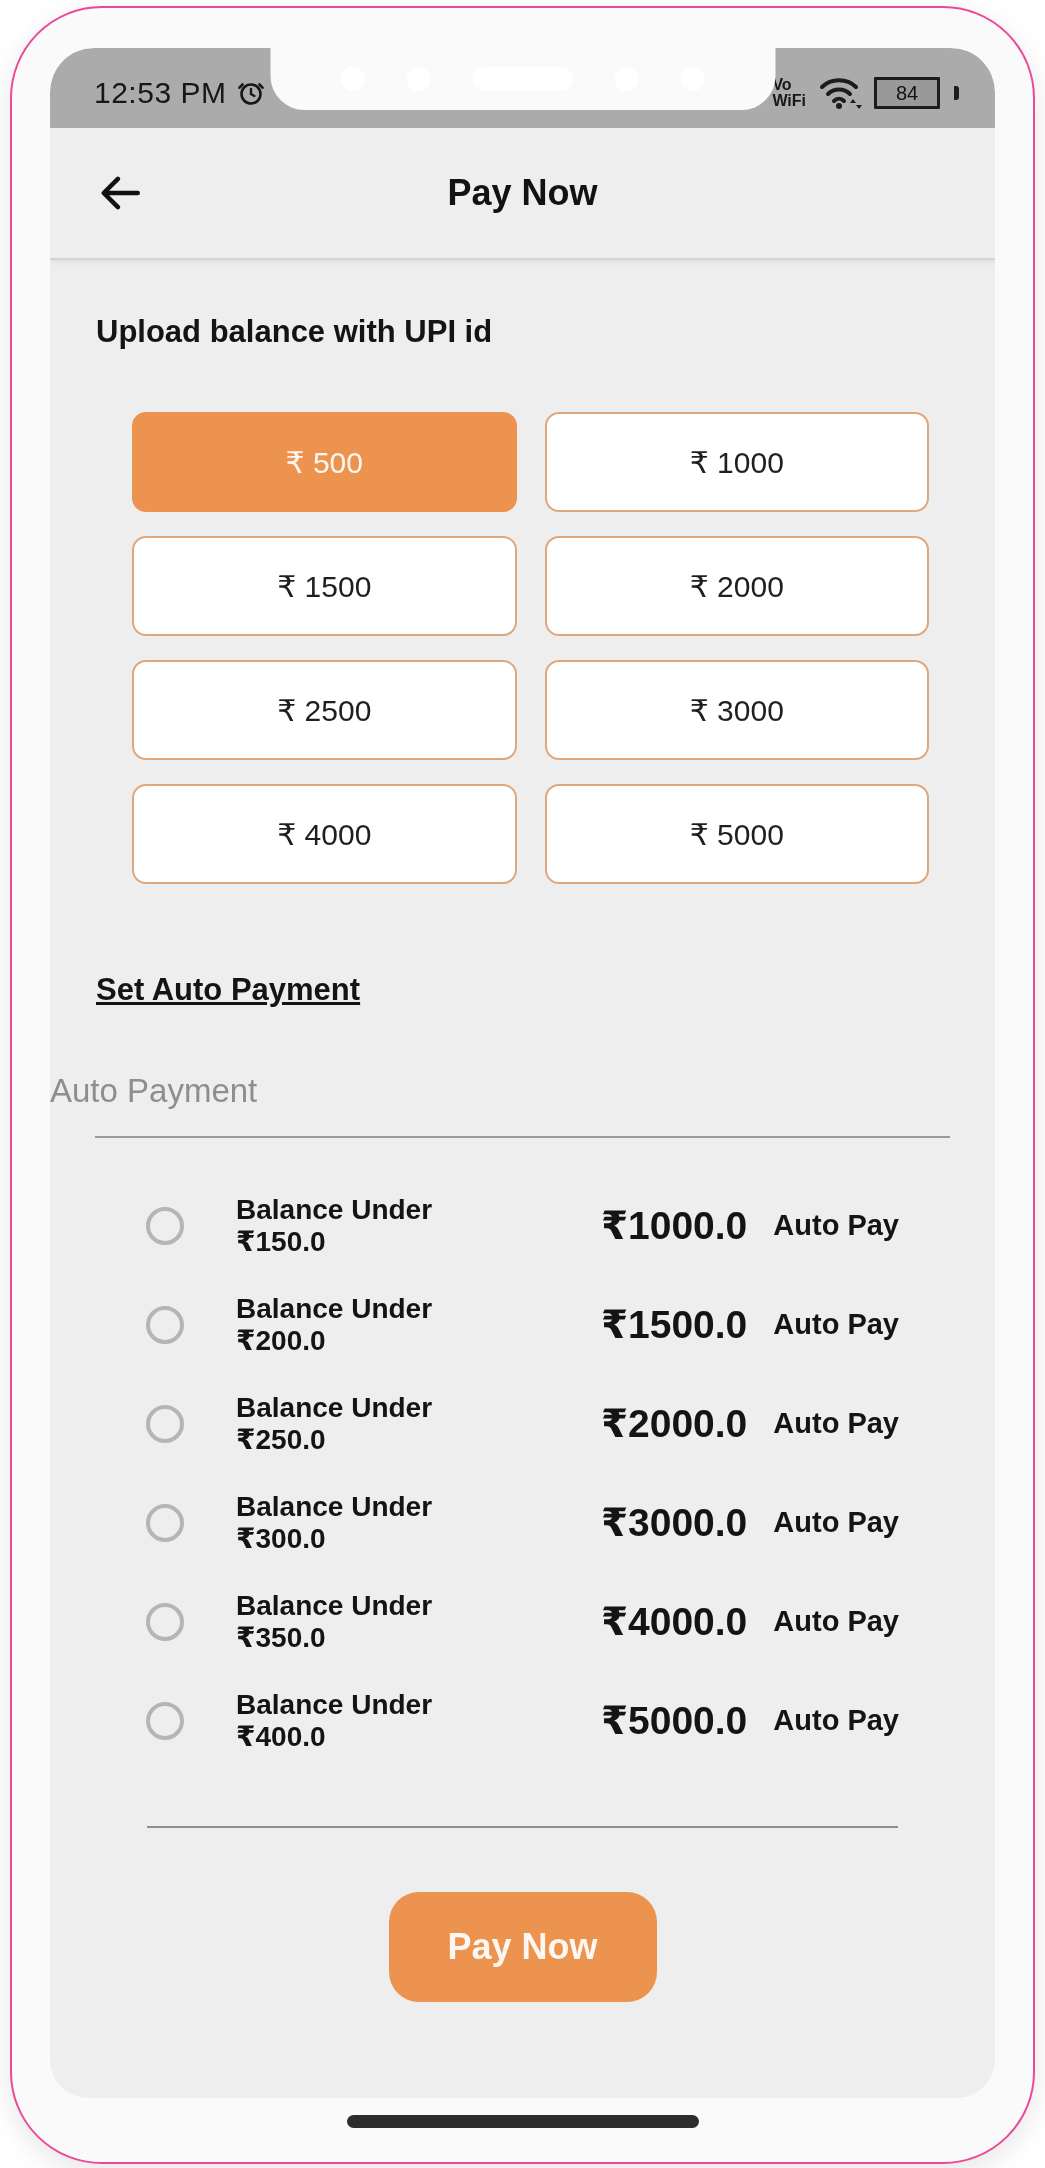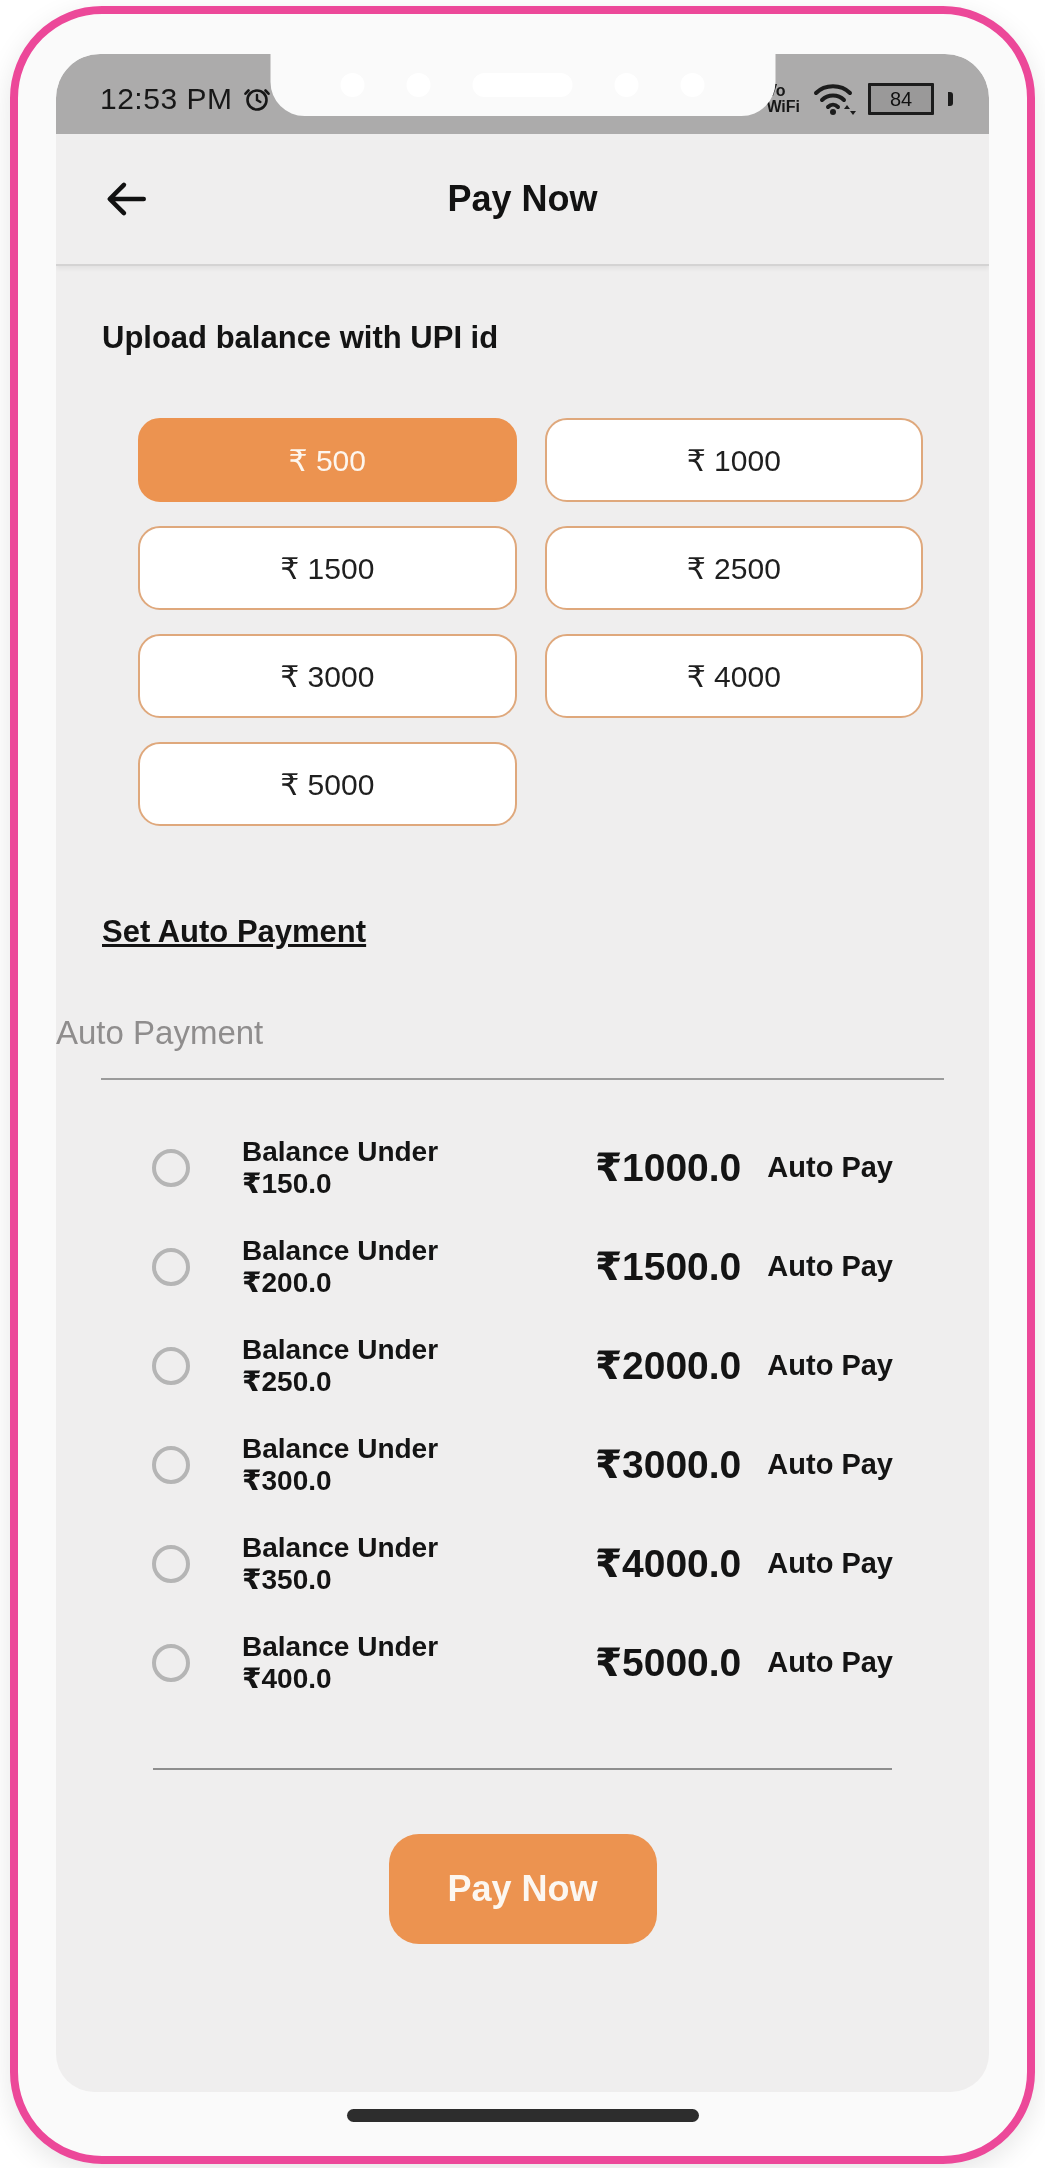--- a/index.html
+++ b/index.html
@@ -9,21 +9,21 @@
     background: #ffffff;
     font-family: "Liberation Sans", "DejaVu Sans", sans-serif;
     overflow: hidden;
   }
 
   
   .phone {
     position: absolute;
     left: 10px; right: 10px; top: 6px; bottom: 4px;
     background: #FAFAFA;
-    border: 8px solid #ec4899;
+    border: 2px solid #ec4899;
     border-radius: 92px;
     box-shadow: 0 8px 28px rgba(0,0,0,0.10);
   }
   .screen {
     position: absolute;
     left: 38px; right: 38px; top: 40px; bottom: 64px;
     background: #EFEEEE;
     border-radius: 44px 44px 38px 38px;
     overflow: hidden;
   }
@@ -95,22 +95,22 @@
     font-size: 31px; font-weight: 700; color: #141414;
   }
   .amount-grid {
     margin: 62px 66px 0 82px;
     display: grid;
     grid-template-columns: 1fr 1fr;
     column-gap: 28px;
     row-gap: 24px;
   }
   .amount-btn {
-    height: 84px;
-    border-radius: 22px;
+    height: 100px;
+    border-radius: 14px;
     background: #FFFFFF;
     border: 2px solid #DFA87C;
     font-family: "Liberation Sans", "DejaVu Sans", sans-serif;
     font-size: 30px; font-weight: 500; color: #1F1F1F;
     display: flex; align-items: center; justify-content: center;
     cursor: pointer;
   }
   .amount-btn.selected {
     background: #EC9350;
     border-color: #EC9350;
@@ -243,20 +243,21 @@
       </button>
       <div class="header-title">Pay Now</div>
     </div>
 
     <div class="section-heading">Upload balance with UPI id</div>
 
     <div class="amount-grid">
       <button class="amount-btn selected">₹ 500</button>
       <button class="amount-btn">₹ 1000</button>
       <button class="amount-btn">₹ 1500</button>
+      <button class="amount-btn">₹ 2000</button>
       <button class="amount-btn">₹ 2500</button>
       <button class="amount-btn">₹ 3000</button>
       <button class="amount-btn">₹ 4000</button>
       <button class="amount-btn">₹ 5000</button>
     </div>
 
     <div class="section-heading set-heading">Set Auto Payment</div>
 
     <div class="ap-placeholder">Auto Payment</div>
     <div class="ap-underline"></div>

